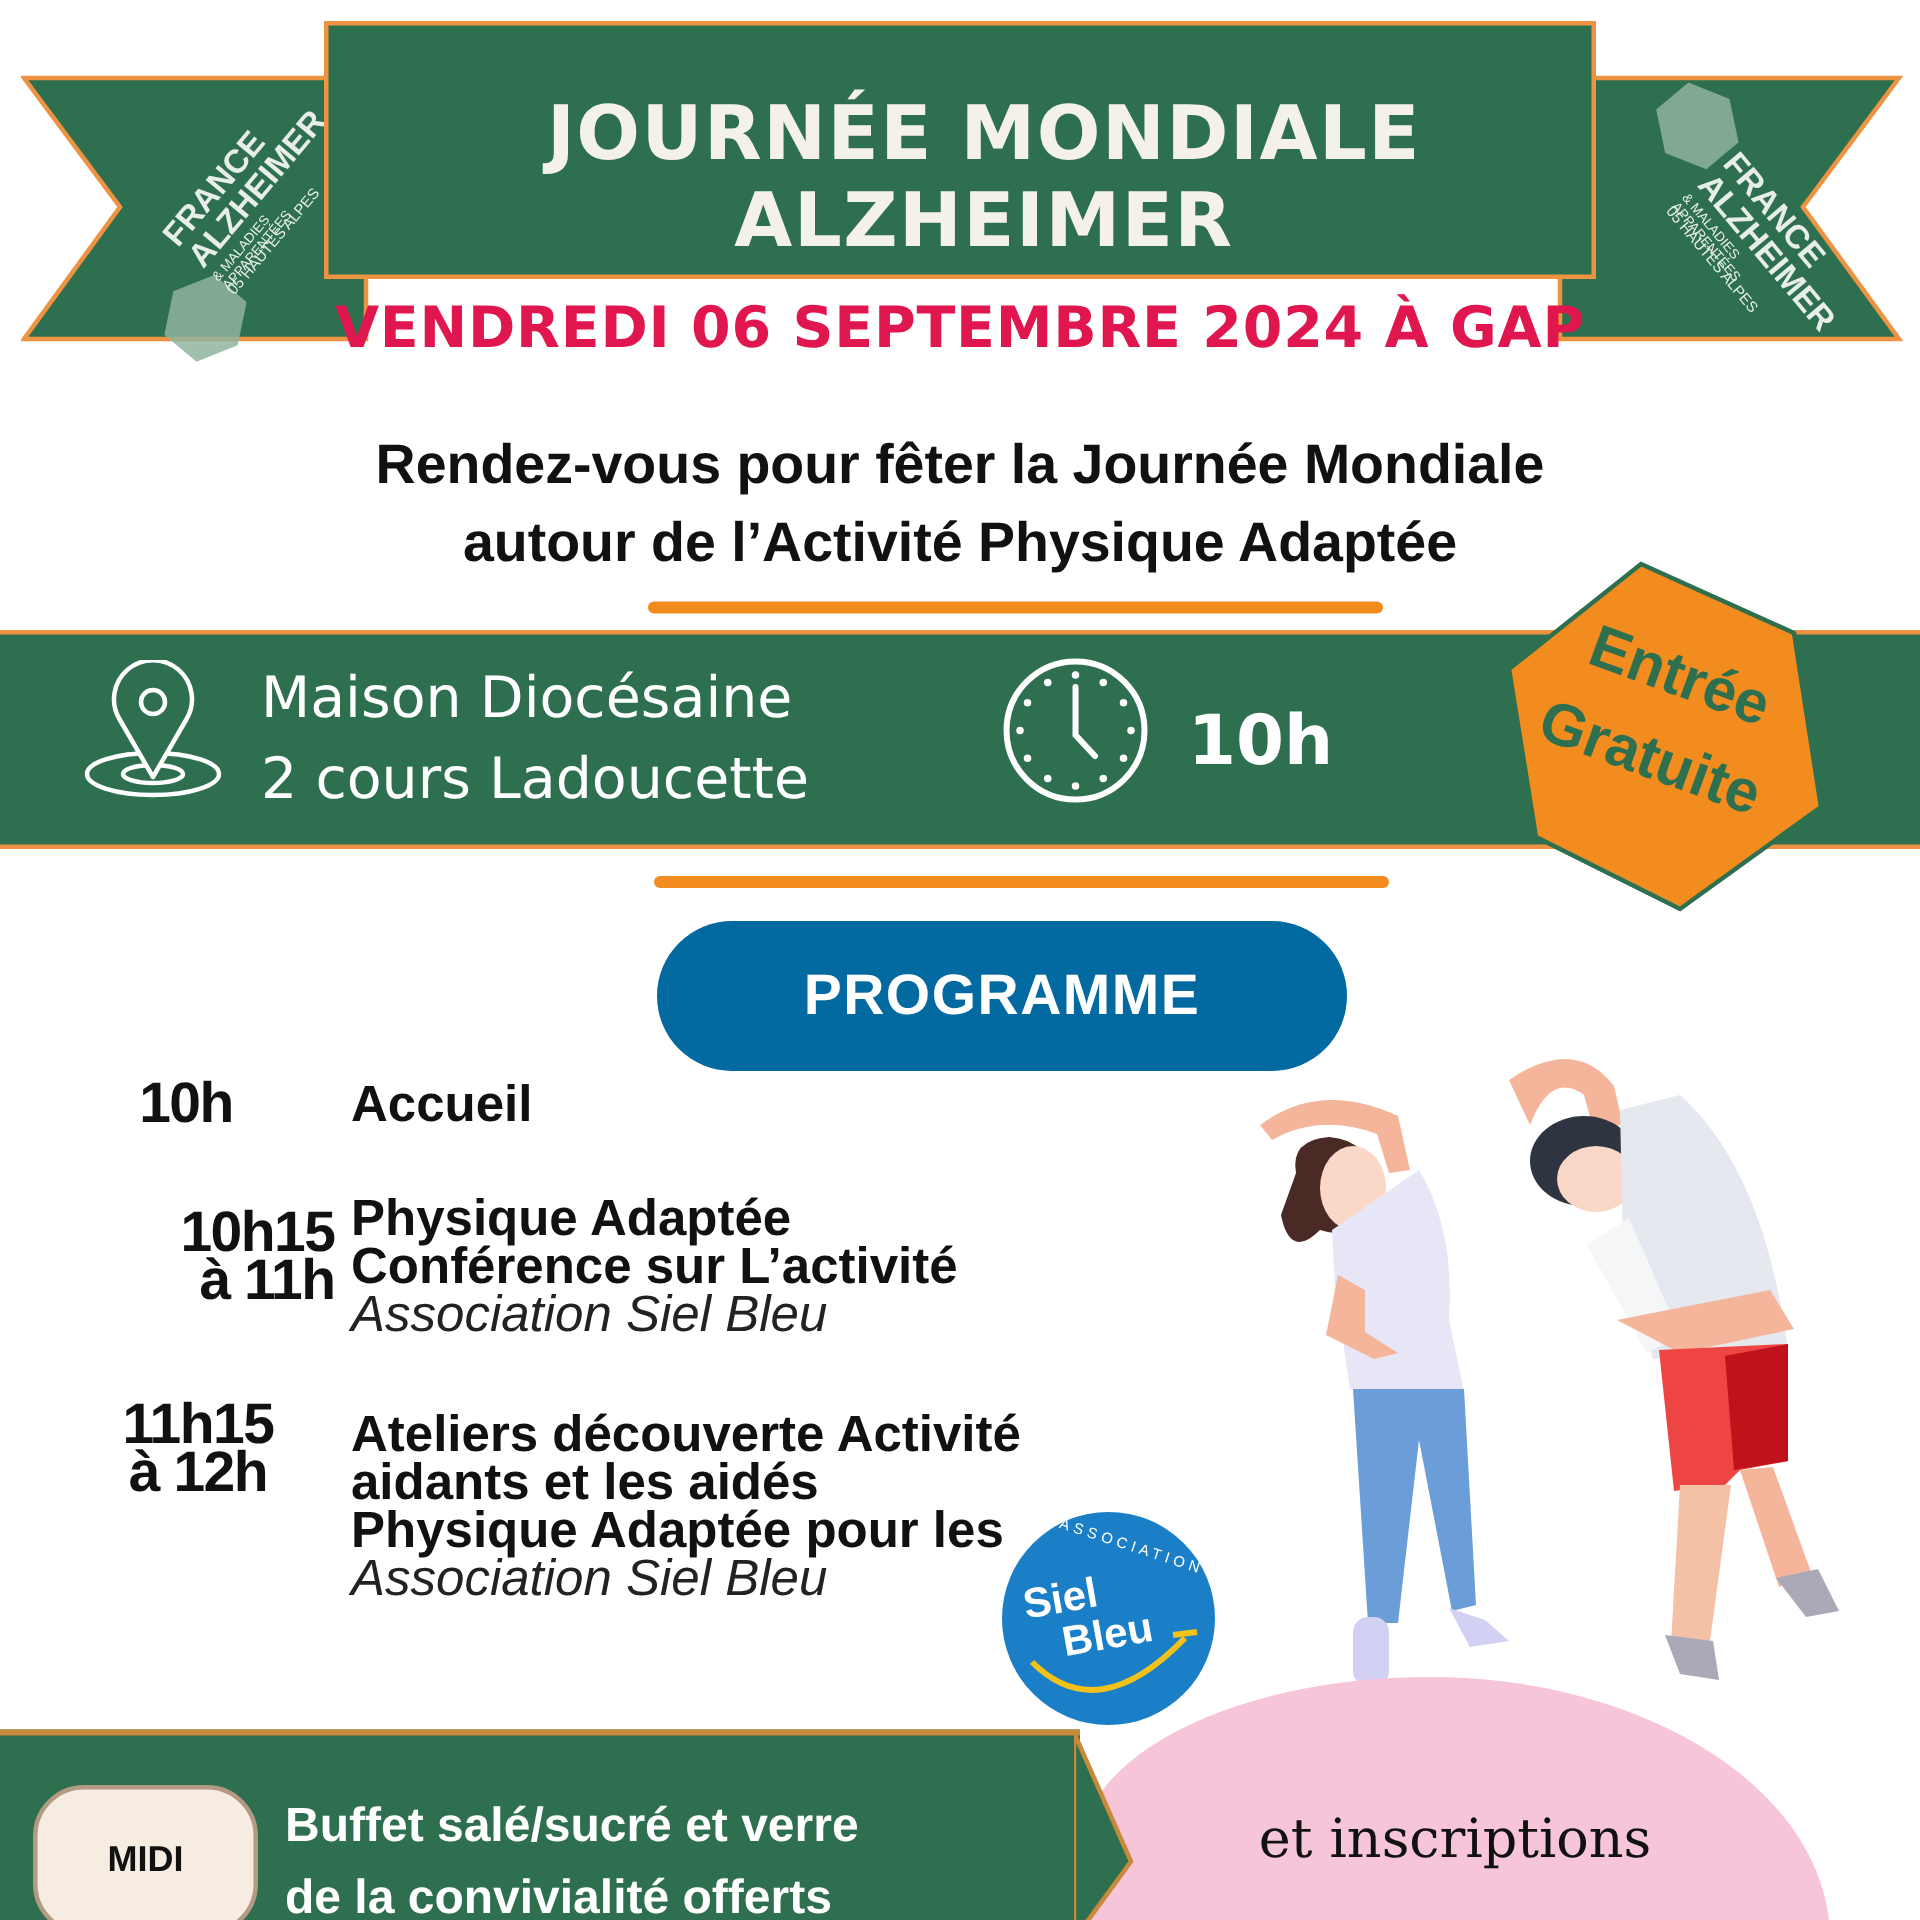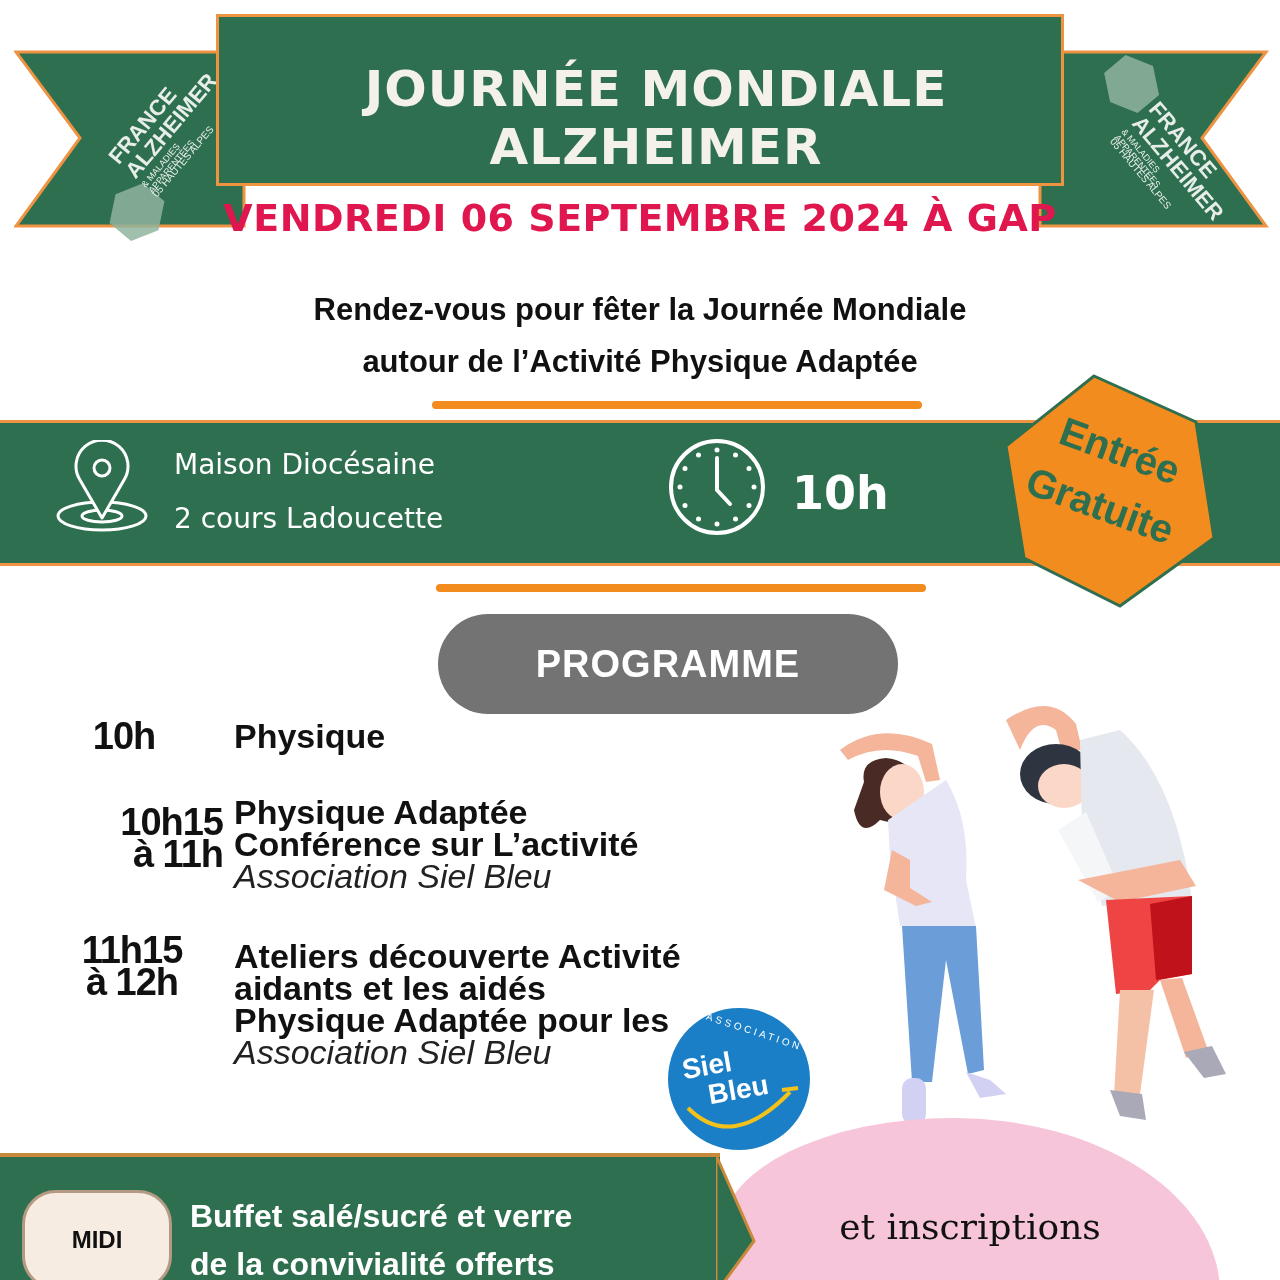--- a/index.html
+++ b/index.html
@@ -3,25 +3,25 @@
 <meta charset="utf-8">
 <style>
   html,body{margin:0;padding:0;}
   body{width:1280px;height:1280px;position:relative;overflow:hidden;background:#ffffff;font-family:"Liberation Sans",sans-serif;}
   .abs{position:absolute;}
   
   .ribbon-main{left:216px;top:14px;width:848px;height:172px;background:#2e6f4f;border:3px solid #ee9342;box-sizing:border-box;}
   .ribbon-title{left:216px;top:60px;width:848px;text-align:center;color:#f4f1ea;font-family:"DejaVu Sans",sans-serif;font-weight:bold;font-size:50px;letter-spacing:1px;padding-left:16px;}
   .date{left:0;top:196px;width:1280px;text-align:center;color:#e0174f;font-family:"DejaVu Sans",sans-serif;font-weight:bold;font-size:38px;letter-spacing:0.5px;}
   .logo-text{color:#e7ede9;font-weight:bold;line-height:1;}
-  .intro{left:0;top:284px;width:1280px;text-align:center;color:#111;font-weight:bold;font-size:31px;line-height:52px;}
+  .intro{left:0;top:284px;width:1280px;text-align:center;color:#111;font-weight:bold;font-size:37px;line-height:52px;}
   .orange-line{height:8px;border-radius:4px;background:#f28c1e;}
   .info-band{left:0;top:420px;width:1280px;height:146px;background:#2e6f4f;border-top:3px solid #ee9342;border-bottom:3px solid #ee9342;box-sizing:border-box;}
-  .info-text{color:#ffffff;font-family:"DejaVu Sans",sans-serif;font-size:28px;line-height:54px;}
-  .programme{left:438px;top:614px;width:460px;height:100px;border-radius:50px;background:#737373;color:#fff;font-weight:bold;font-size:38px;display:flex;align-items:center;justify-content:center;letter-spacing:1px;}
+  .info-text{color:#ffffff;font-family:"DejaVu Sans",sans-serif;font-size:38px;line-height:54px;}
+  .programme{left:438px;top:614px;width:460px;height:100px;border-radius:50px;background:#0369a1;color:#fff;font-weight:bold;font-size:38px;display:flex;align-items:center;justify-content:center;letter-spacing:1px;}
   .time{color:#111;font-weight:bold;font-size:38px;line-height:32px;text-align:center;width:160px;letter-spacing:-1px;}
   .event{color:#111;font-weight:bold;font-size:34px;line-height:32px;}
   .org{font-weight:normal;font-style:italic;color:#222;}
   .midi-band{left:0;top:1153px;width:720px;height:140px;background:#2e6f4f;border-top:4px solid #c88a3a;}
   .midi-badge{left:22px;top:1190px;width:150px;height:100px;background:#f6ece2;border:3px solid #b49a82;border-radius:34px;box-sizing:border-box;display:flex;align-items:center;justify-content:center;font-weight:bold;font-size:24px;color:#111;}
   .midi-text{left:190px;top:1192px;color:#fff;font-weight:bold;font-size:32px;line-height:48px;}
   .pink-blob{left:720px;top:1118px;width:500px;height:300px;background:#f7c5d9;border-radius:48% 55% 0 0/ 40% 60% 0 0;}
   .rens{left:760px;top:1200px;width:420px;text-align:center;font-family:"DejaVu Serif",serif;font-size:36px;color:#111;line-height:54px;}
 </style>
 </head>
@@ -103,21 +103,21 @@
 </div>
 
 <div class="abs orange-line" style="left:436px;top:584px;width:490px;"></div>
 
 <div class="abs programme">PROGRAMME</div>
 
 <div class="abs time" style="left:44px;top:720px;">
   <div>10h</div>
 </div>
 <div class="abs event" style="left:234px;top:720px;">
-  <div>Physique</div>
+  <div>Accueil</div>
 </div>
 
 <div class="abs time" style="left:63px;top:806px;text-align:right;">
   <div>10h15</div>
   <div>à 11h</div>
 </div>
 <div class="abs event" style="left:234px;top:796px;">
   <div>Physique Adaptée</div>
   <div>Conférence sur L’activité</div>
   <div class="org">Association Siel Bleu</div>

